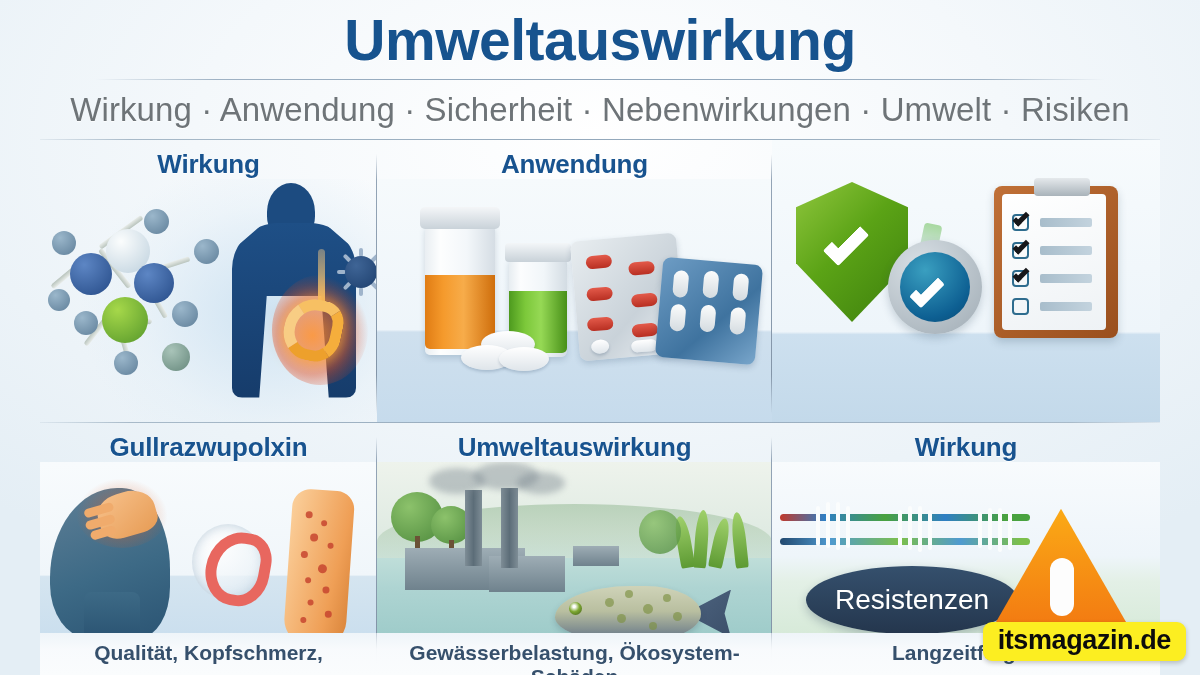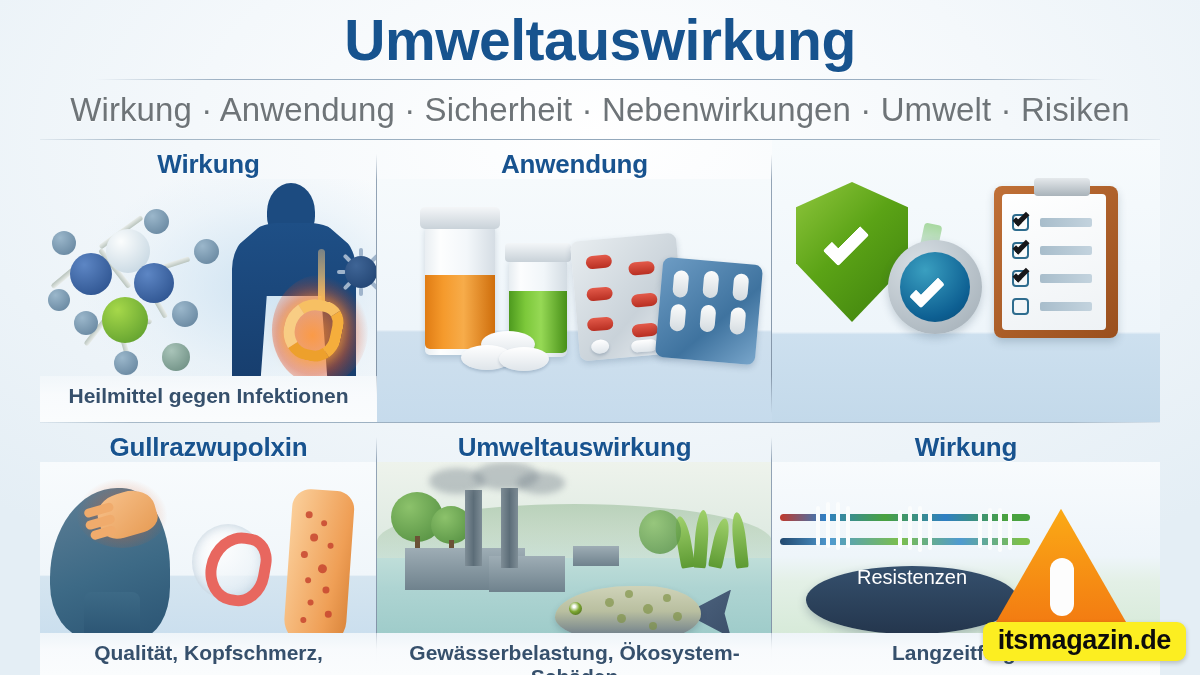--- a/index.html
+++ b/index.html
@@ -256,22 +256,22 @@
     background:radial-gradient(circle at 40% 35%,#fff 10%,#7ea832 45%,#3c5a18 100%); }
   .spot { position:absolute; border-radius:50%; background:#7d9142; opacity:.65; }
 
   
   .dna { position:absolute; left:8px; top:24px; width:250px; height:86px; }
   .dna-strand { position:absolute; height:7px; border-radius:4px; }
   .rung { position:absolute; width:4px; background:#fbfdfd; border-radius:2px; }
   .ellipse-label {
     position:absolute; left:34px; top:104px; width:212px; height:68px; border-radius:50%;
     background:linear-gradient(180deg,#35506d,#24364d);
-    display:flex; justify-content:center;
-    color:#ffffff; font-size:20px; font-weight:500;
+    display:flex; align-items:center; justify-content:center;
+    color:#ffffff; font-size:28px; font-weight:500;
     box-shadow:0 4px 10px rgba(25,45,70,.25);
   }
   .warn {
     position:absolute; left:200px; top:44px; width:178px; height:160px;
     background:linear-gradient(180deg,#fbab16,#f06a10);
     clip-path:polygon(50% 2%,98% 95%,2% 95%);
     filter:drop-shadow(0 3px 6px rgba(60,40,10,.3));
   }
   .warn-edge {
     position:absolute; left:193px; top:38px; width:192px; height:172px;
@@ -345,21 +345,20 @@
         <div class="spike" style="transform:rotate(45deg);"></div>
         <div class="spike" style="transform:rotate(90deg);"></div>
         <div class="spike" style="transform:rotate(135deg);"></div>
         <div class="spike" style="transform:rotate(180deg);"></div>
         <div class="spike" style="transform:rotate(225deg);"></div>
         <div class="spike" style="transform:rotate(270deg);"></div>
         <div class="spike" style="transform:rotate(315deg);"></div>
         <div class="virus-core"></div>
       </div>
     </div>
-    <div class="panel-cap">Heilmittel gegen Infektionen</div>
     <div class="vdiv"></div>
   </div>
 
   <div class="panel p-a">
     <div class="panel-head">Anwendung</div>
     <div class="panel-art">
       <div class="tint-a"></div>
 
       <div>
         <div class="bottle-a"></div>

